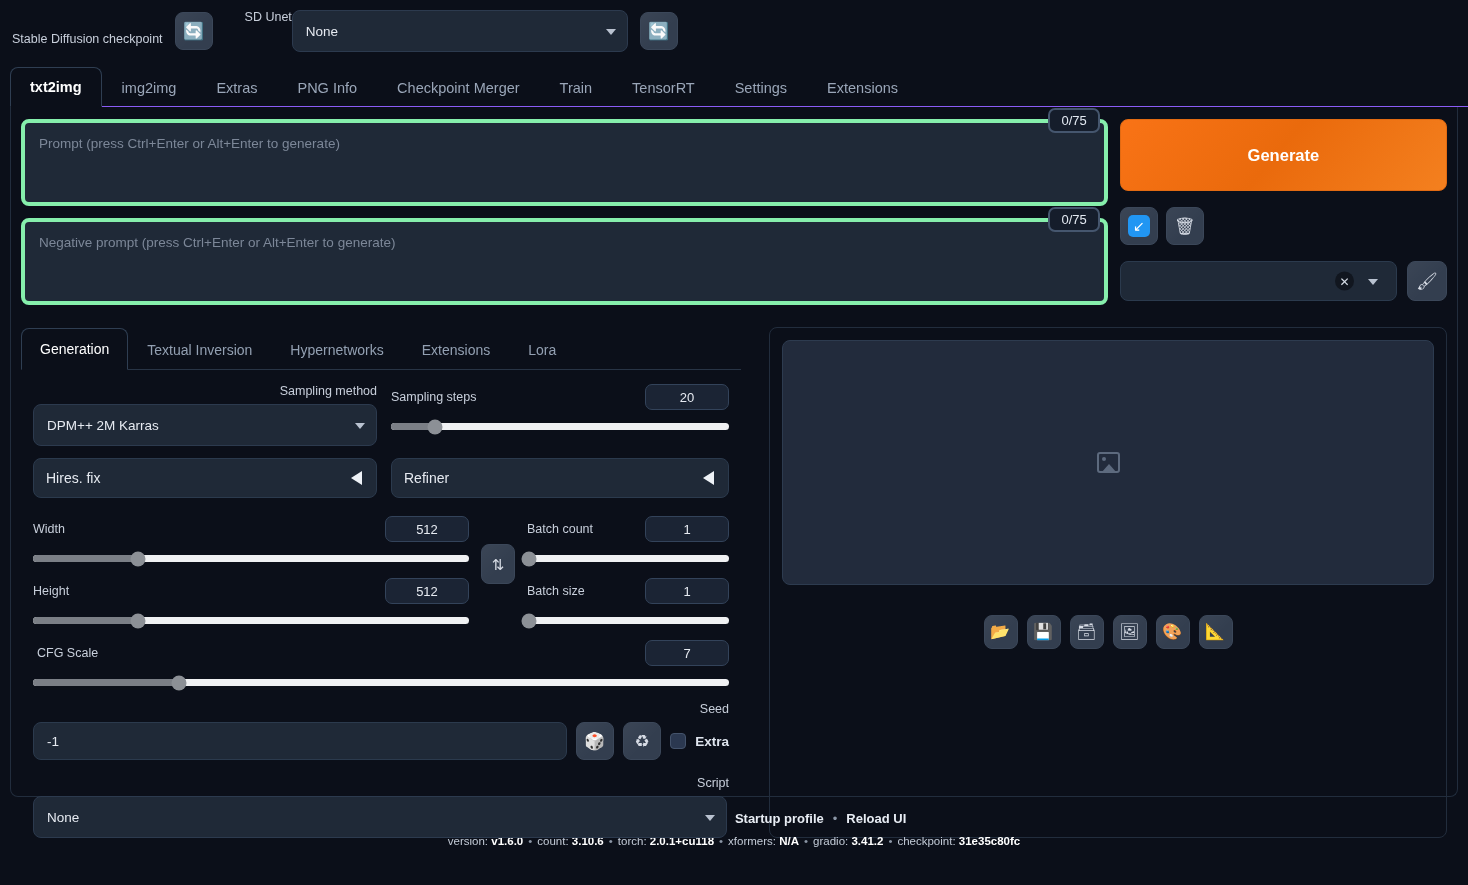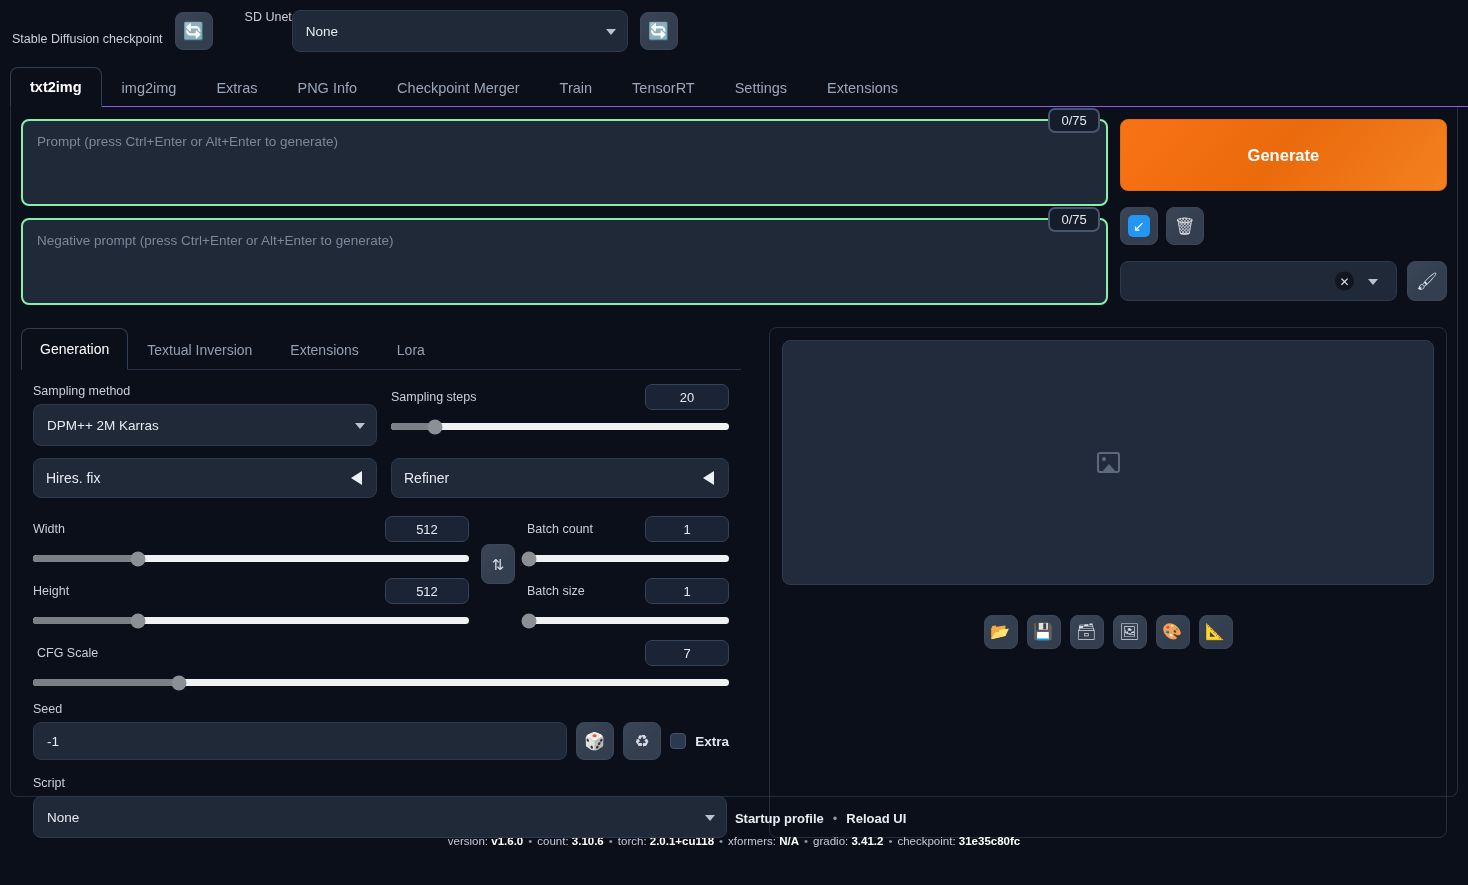--- a/index.html
+++ b/index.html
@@ -62,21 +62,21 @@
   .prompt-row { display: flex; gap: 12px; align-items: flex-start; }
   .prompt-col { width: 1096px; position: relative; }
 
   .token-badge {
     position: absolute; right: 8px; top: -11px; z-index: 6;
     background: #151d2b; border: 2px solid #45566e; border-radius: 7px;
     font-size: 13px; color: #e3e9f2; padding: 3px 11px;
   }
   .textarea {
     width: 100%; border-radius: 8px; background: #1f2937;
-    border: 2px solid #86efac; padding: 13px 14px;
+    border: 4px solid #86efac; padding: 13px 14px;
     font-size: 13.5px; color: #7c8798;
   }
   .ta-pos { height: 87px; }
   .ta-neg { height: 87px; margin-top: 12px; }
 
   .right-col { width: 330px; }
   .generate-btn {
     height: 72px; border-radius: 8px; color: #fff;
     font-size: 16.5px; font-weight: bold;
     display: flex; align-items: center; justify-content: center;
@@ -92,21 +92,21 @@
   .clear-x {
     position: absolute; right: 42px; top: 50%; transform: translateY(-50%);
     width: 19px; height: 19px; border-radius: 50%; background: #11161f;
     color: #d8dee8; font-size: 12px; display: flex;
     align-items: center; justify-content: center; cursor: pointer;
   }
   .styles-dd .caret { right: 18px; }
   .brush-btn { width: 40px; height: 40px; }
 
   
-  .lower { display: flex; gap: 28px; margin-top: 22px; }
+  .lower { display: flex; gap: 28px; margin-top: 22px; text-align: right; }
   .left-pane { width: 720px; }
   .subtabs {
     display: flex; align-items: flex-end; border-bottom: 1px solid #283445;
   }
   .subtab {
     padding: 12px 18px; font-size: 14px; color: #93a0b2; cursor: pointer;
     border: 1px solid transparent; border-bottom: none;
     border-radius: 8px 8px 0 0; position: relative; top: 1px;
   }
   .subtab.active {
@@ -273,20 +273,21 @@
         </div>
       </div>
     </div>
 
     <div class="lower">
 
       <div class="left-pane">
         <div class="subtabs" id="sub-tabs">
             <div class="subtab active">Generation</div>
             <div class="subtab">Textual Inversion</div>
+            <div class="subtab">Hypernetworks</div>
             <div class="subtab">Extensions</div>
             <div class="subtab">Lora</div>
           </div>
 
         <div class="settings">
 
           <div class="row">
             <div class="col-a">
               <span class="lbl">Sampling method</span>
               <div class="dropdown" style="width:100%">

